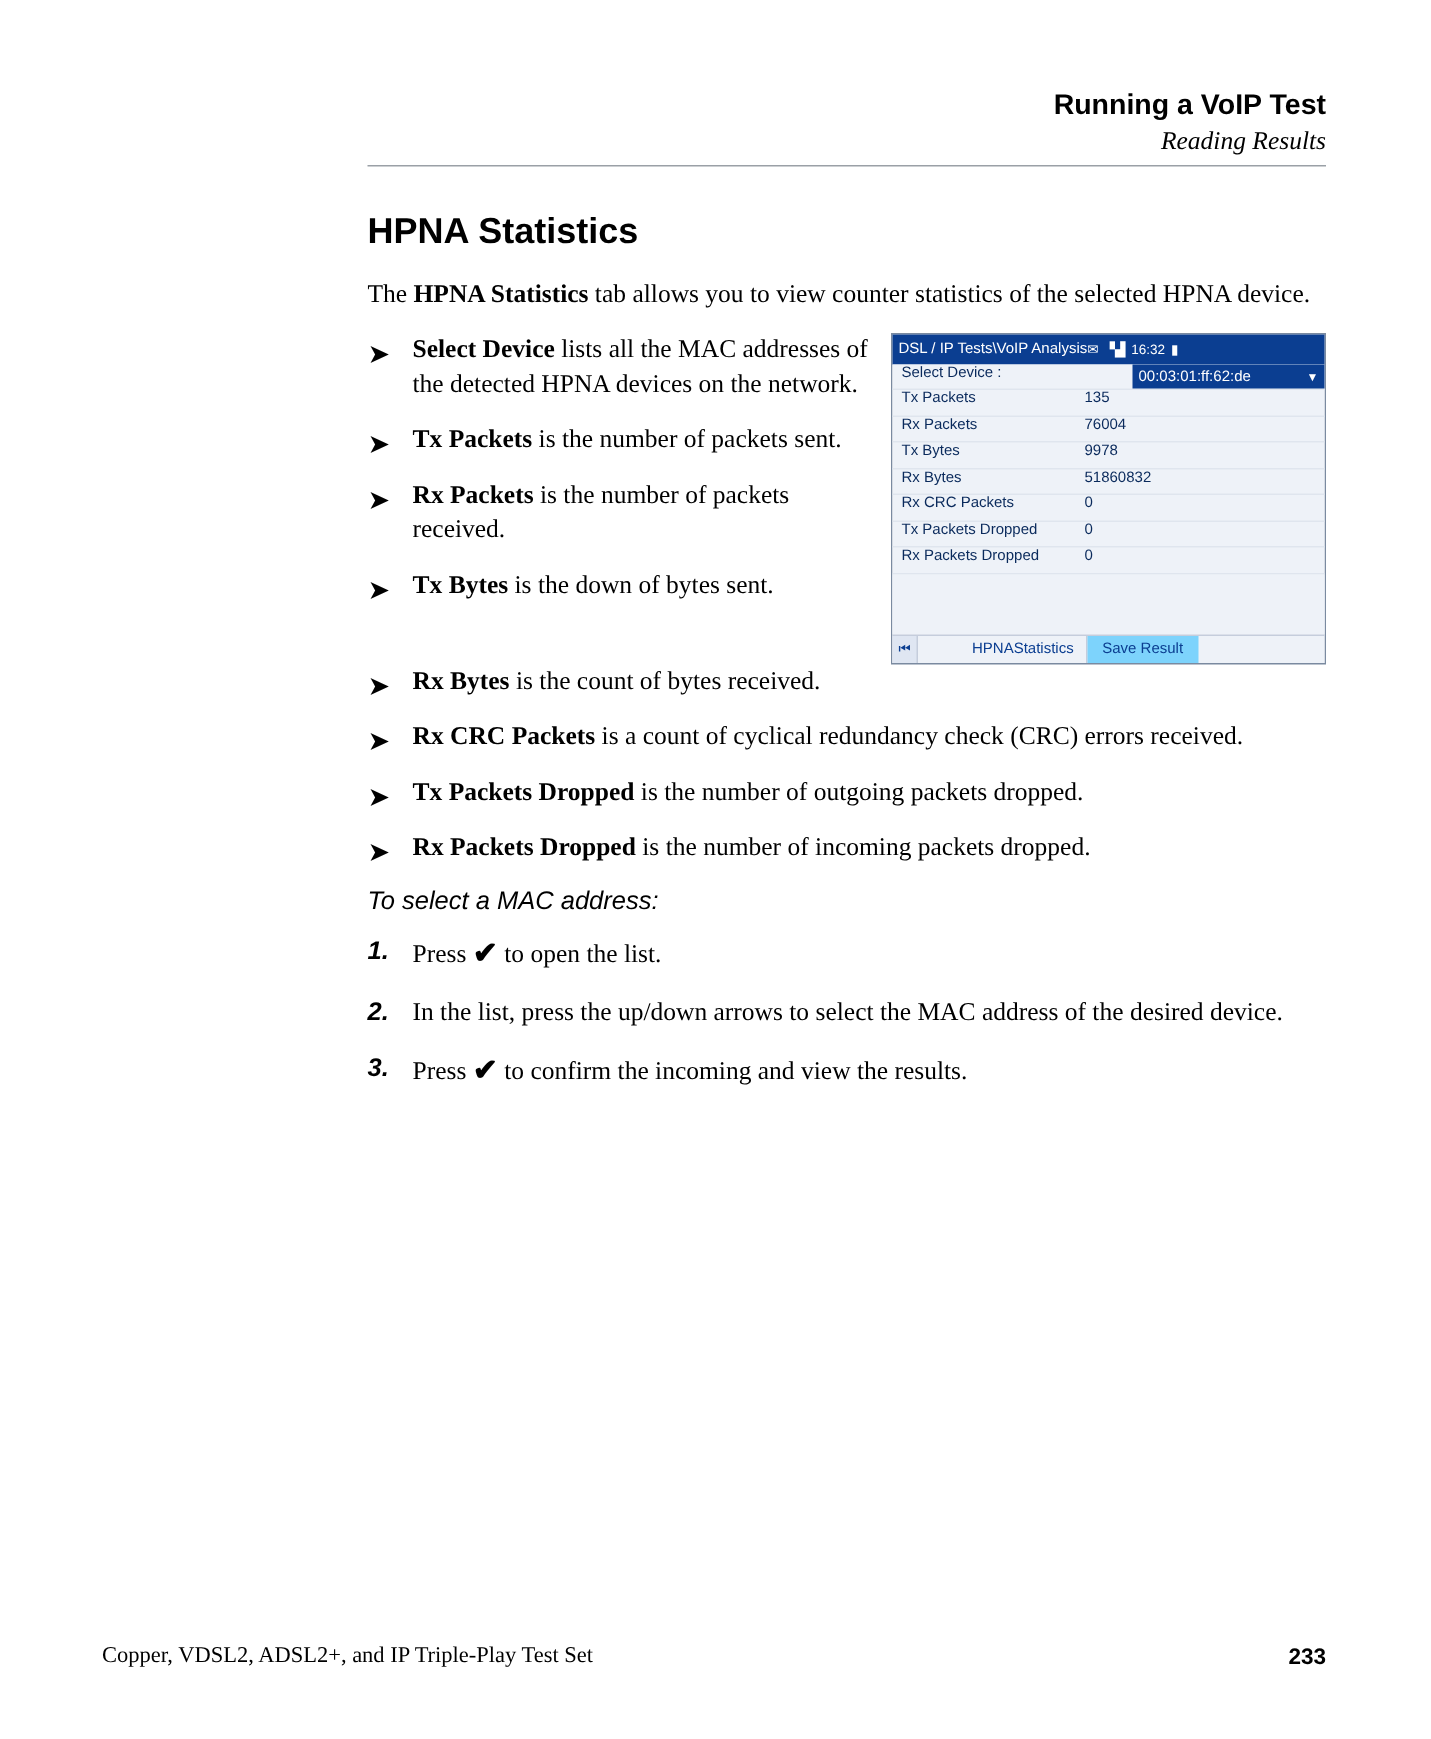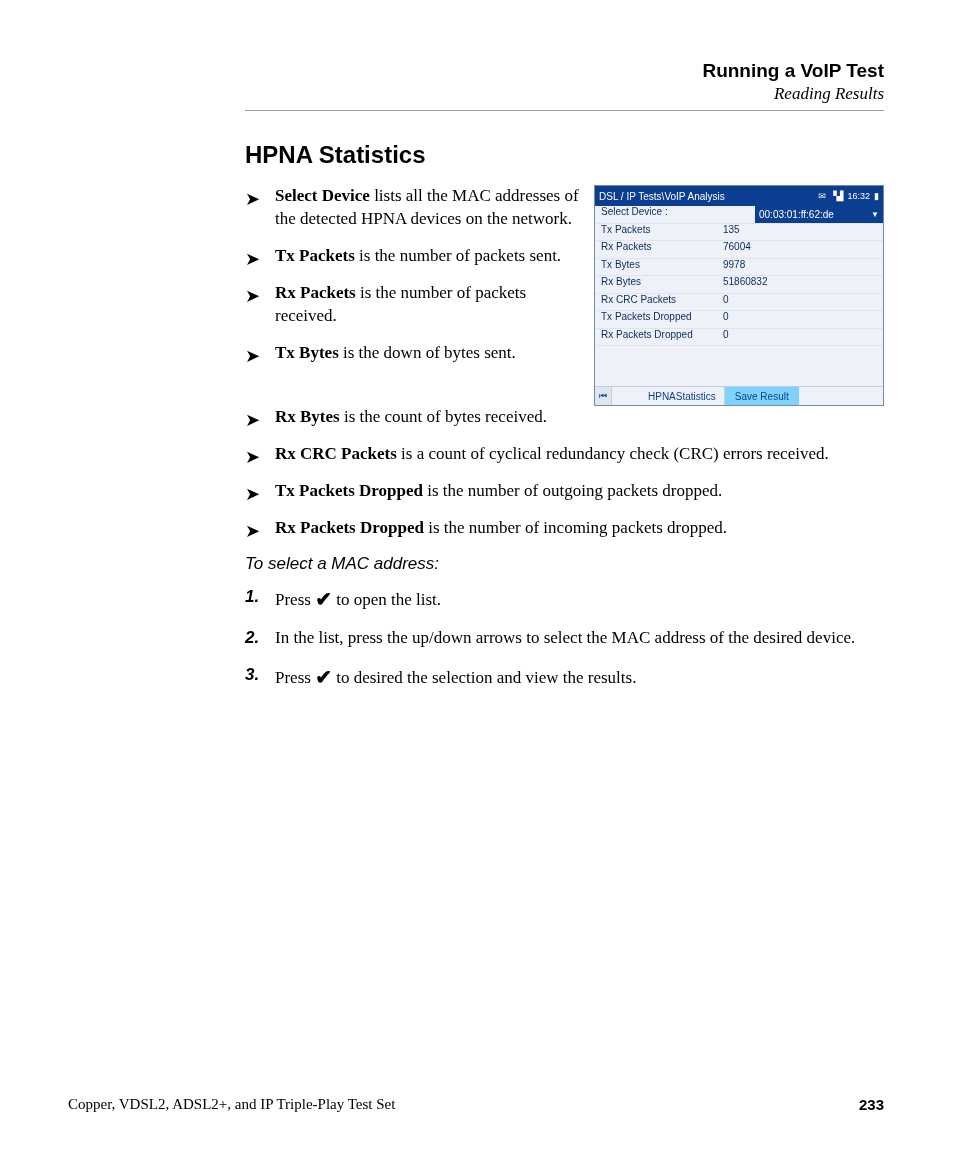--- a/index.html
+++ b/index.html
@@ -133,21 +133,21 @@
     font-family: Verdana, Arial, sans-serif;
     font-size: 10px;
     color: #0a2a5c;
     box-sizing: border-box;
   }
   .titlebar {
     background: #0b3e91;
     color: #fff;
     display: flex;
     align-items: center;
-    justify-content: space-between;
+    justify-content: flex-start;
     padding: 2px 4px;
     height: 16px;
   }
   .titlebar .icons {
     display: flex;
     gap: 4px;
     align-items: center;
     font-size: 9px;
   }
   .icons span {
@@ -246,20 +246,23 @@
 <div class="page">
   <div class="header">
     <div class="header-title">Running a VoIP Test</div>
     <div class="header-sub">Reading Results</div>
     <hr class="header-rule">
   </div>
 
   <div class="content">
     <h2 class="section-title">HPNA Statistics</h2>
 
+    <p class="intro">
+      <span>The </span><span class="b">HPNA Statistics</span><span> tab allows you to view counter statistics of the selected HPNA device.</span>
+    </p>
 
     <div class="main-row">
       <ul class="bullets">
         <li>
           <span class="arrow">➤</span>
           <span class="b">Select Device</span><span> lists all the MAC addresses of the detected HPNA devices on the network.</span>
         </li>
         <li>
           <span class="arrow">➤</span>
           <span class="b">Tx Packets</span><span> is the number of packets sent.</span>
@@ -357,21 +360,21 @@
       <li>
         <span class="num">1.</span>
         <span>Press </span><span class="check">✔</span><span> to open the list.</span>
       </li>
       <li>
         <span class="num">2.</span>
         <span>In the list, press the up/down arrows to select the MAC address of the desired device.</span>
       </li>
       <li>
         <span class="num">3.</span>
-        <span>Press </span><span class="check">✔</span><span> to desired the selection and view the results.</span>
+        <span>Press </span><span class="check">✔</span><span> to confirm the incoming and view the results.</span>
       </li>
     </ol>
   </div>
 
   <div class="footer">
     <span>Copper, VDSL2, ADSL2+, and IP Triple-Play Test Set</span>
     <span class="pn">233</span>
   </div>
 </div>
 

